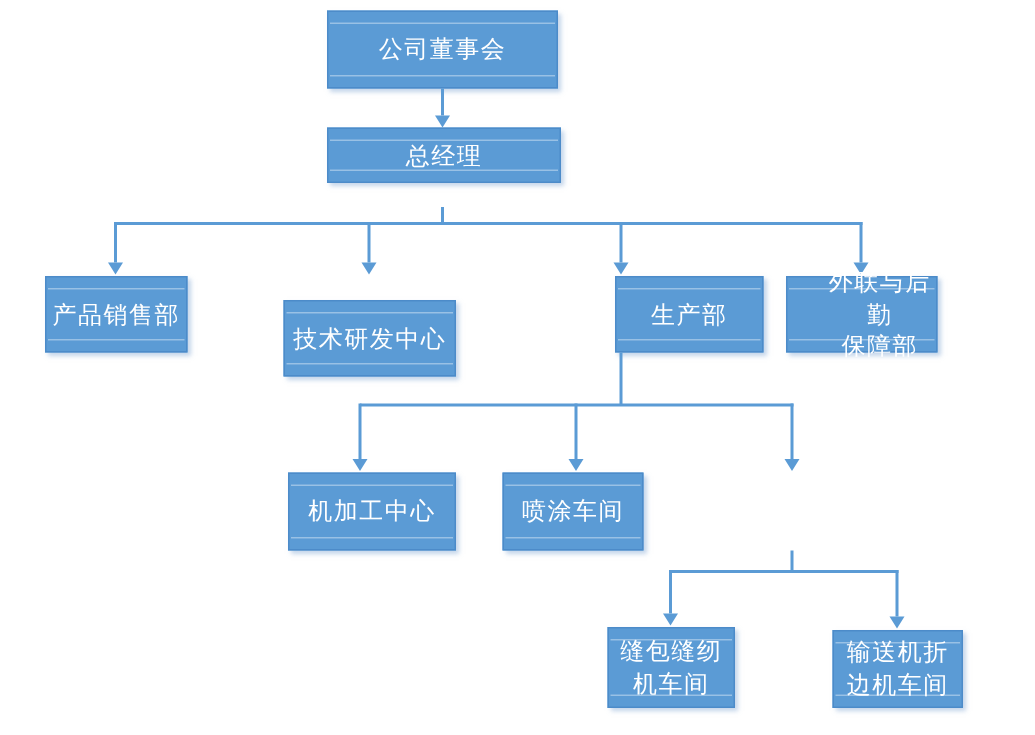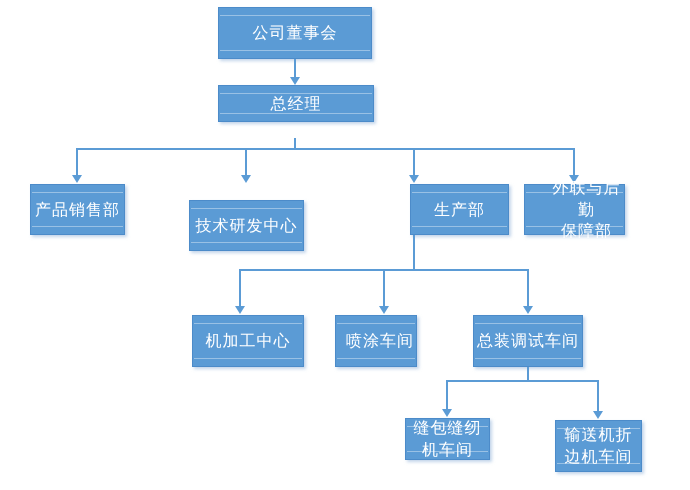--- a/index.html
+++ b/index.html
@@ -49,23 +49,23 @@
     white-space:pre-line;
     padding:0 2px;
   }
   .n-board     {left:218px;top:7px;  width:154px;height:52px;}
   .n-gm        {left:218px;top:85px; width:156px;height:37px;}
   .n-sales     {left:30px; top:184px;width:95px; height:51px;}
   .n-rd        {left:189px;top:184px;width:115px;height:51px;margin-top:16px;}
   .n-production{left:365px;top:184px;width:99px; height:51px;margin-left:45px;}
   .n-logistics {left:524px;top:184px;width:101px;height:51px;padding-left:24px;}
   .n-machining {left:192px;top:315px;width:112px; height:52px;}
-  .n-painting  {left:335px;top:315px;width:82px; height:52px;justify-content:flex-end;}
+  .n-painting  {left:335px;top:315px;width:94px; height:52px;}
   .n-assembly  {left:473px;top:315px;width:110px;height:52px;}
-  .n-sewing    {left:405px;top:418px;width:85px; height:42px;align-items:center;}
+  .n-sewing    {left:405px;top:418px;width:85px; height:54px;align-items:center;}
   .n-conveyor  {left:555px;top:420px;width:87px; height:52px;text-align:center;}
   
   .vline{position:absolute;width:1.5px;background:var(--connector);}
   .hline{position:absolute;height:1.5px;background:var(--connector);}
   .arrowhead{
     position:absolute;width:0;height:0;
     border-left:5px solid transparent;
     border-right:5px solid transparent;
     border-top:8px solid var(--connector);
   }
@@ -119,23 +119,20 @@
   <div class="arrowhead" style="left:379px;top:306px;"></div>
   <div class="vline" style="left:527px;top:269px;height:37px;"></div>
   <div class="arrowhead" style="left:523px;top:306px;"></div>
 
   <div class="node n-machining">
     <span class="node-label">机加工中心</span>
   </div>
   <div class="node n-painting">
     <span class="node-label">喷涂车间</span>
   </div>
-  <div class="node n-assembly">
-    <span class="node-label">总装调试车间</span>
-  </div>
 
   <div class="vline" style="left:527px;top:367px;height:14px;"></div>
   <div class="hline" style="left:447px;top:380px;width:152px;"></div>
   <div class="vline" style="left:446px;top:380px;height:29px;"></div>
   <div class="arrowhead" style="left:442px;top:409px;"></div>
   <div class="vline" style="left:597px;top:380px;height:31px;"></div>
   <div class="arrowhead" style="left:593px;top:411px;"></div>
 
   <div class="node n-sewing">
     <span class="node-label">缝包缝纫

